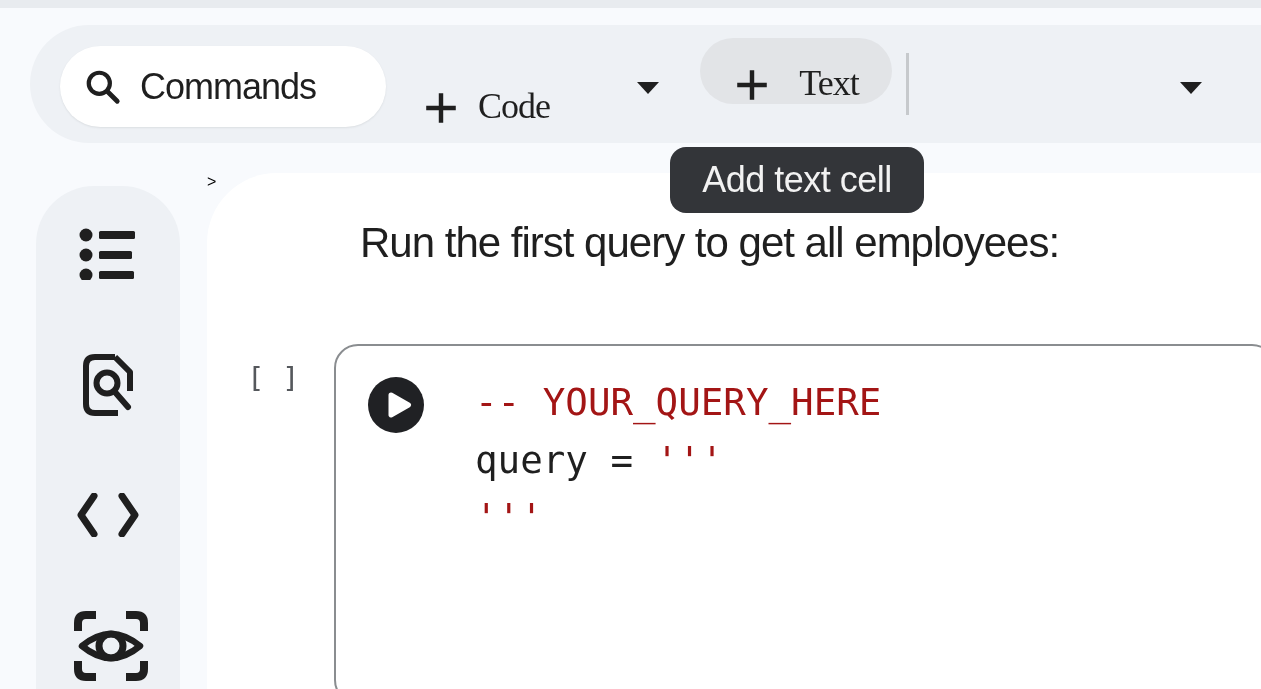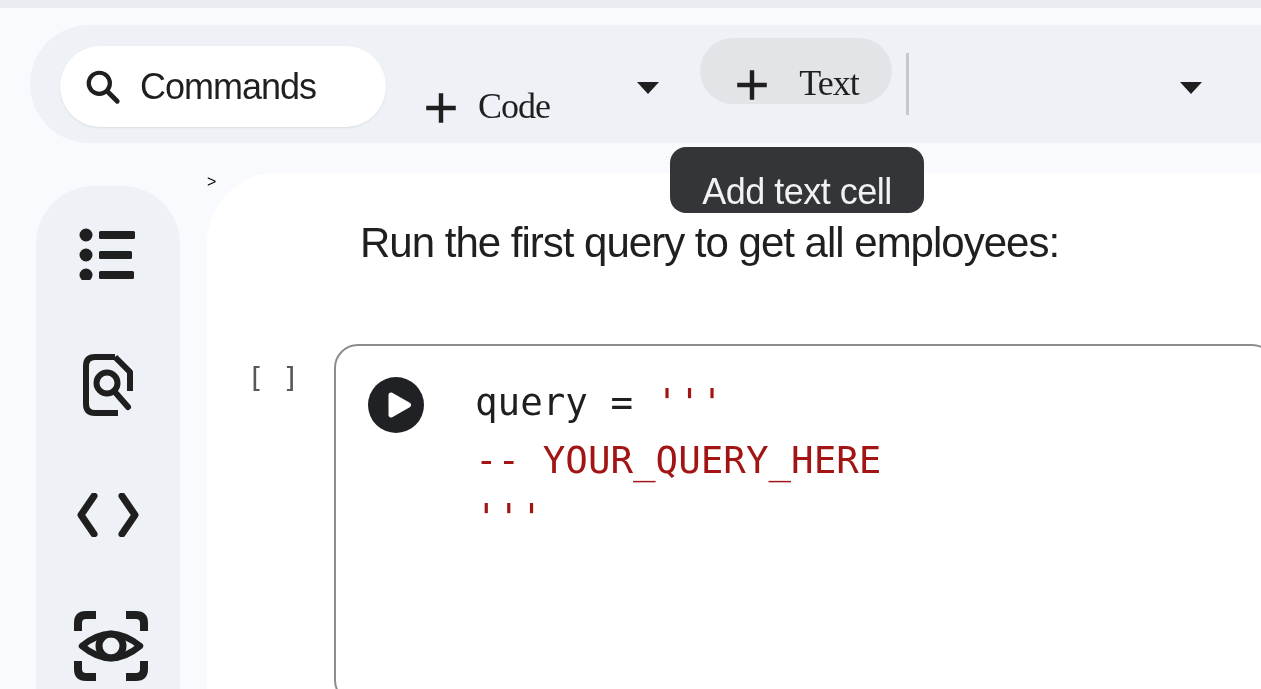--- a/index.html
+++ b/index.html
@@ -28,21 +28,21 @@
     background:var(--hover-pill-bg);justify-content:center;gap:28px;}
   .run-all-btn{left:916px;}
   .caret{position:absolute;top:57px;width:0;height:0;cursor:pointer;
     border-left:11px solid transparent;border-right:11px solid transparent;border-top:12px solid var(--ink);}
   .caret-code{left:607px;}
   .caret-run{left:1150px;}
   .v-divider{position:absolute;left:876px;top:28px;width:3px;height:62px;background:var(--divider);}
 
   
   .tooltip{position:absolute;left:670px;top:147px;width:254px;height:66px;border-radius:16px;
-    background:var(--tooltip-bg);color:var(--tooltip-text);display:flex;align-items:flex-end;justify-content:center;
+    background:var(--tooltip-bg);color:var(--tooltip-text);display:flex;align-items:center;justify-content:center;
     font-size:36px;letter-spacing:-0.5px;z-index:60;}
 
   
   .sidebar{position:absolute;left:36px;top:186px;width:144px;bottom:0;
     background:var(--panel-bg);border-radius:58px 58px 0 0;}
   .side-icon{position:absolute;display:block;cursor:pointer;}
 
   
   .content-card{position:absolute;left:207px;top:173px;right:-40px;bottom:-40px;
     background:#FFFFFF;border-radius:70px 0 0 0;}
@@ -152,19 +152,19 @@
 
   <div class="code-cell"></div>
 
   <div class="run-cell-btn">
     <svg width="56" height="56" viewBox="0 0 56 56">
       <path d="M23 18 L40.5 28 L23 38 Z" fill="#FFFFFF" stroke="#FFFFFF" stroke-width="5" stroke-linejoin="round"></path>
     </svg>
   </div>
 
   <div class="code-editor">
+      <div class="code-line"><span class="tok-string">-- YOUR_QUERY_HERE</span></div>
       <div class="code-line"><span class="tok-plain">query = </span><span class="tok-string">'''</span></div>
-      <div class="code-line"><span class="tok-string">-- YOUR_QUERY_HERE</span></div>
       <div class="code-line"><span class="tok-string">'''</span></div>
       <div class="code-line"></div>
     </div>
 
 </div>
 
 </body></html>

